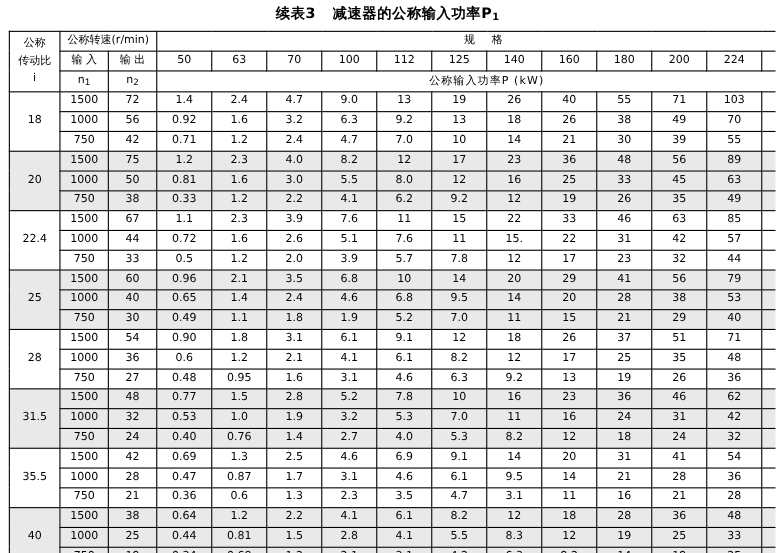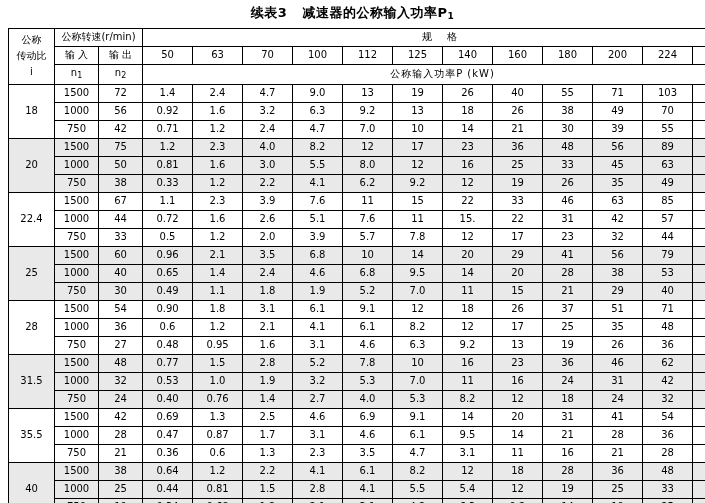--- a/index.html
+++ b/index.html
@@ -502,21 +502,21 @@
         </tr>
         <tr class="shaded">
           <td>1000</td>
           <td>25</td>
           <td>0.44</td>
           <td>0.81</td>
           <td>1.5</td>
           <td>2.8</td>
           <td>4.1</td>
           <td>5.5</td>
-          <td>5.4</td>
+          <td>8.3</td>
           <td>12</td>
           <td>19</td>
           <td>25</td>
           <td>33</td>
           <td>45</td>
         </tr>
         <tr class="shaded">
           <td>750</td>
           <td>19</td>
           <td>0.34</td>

